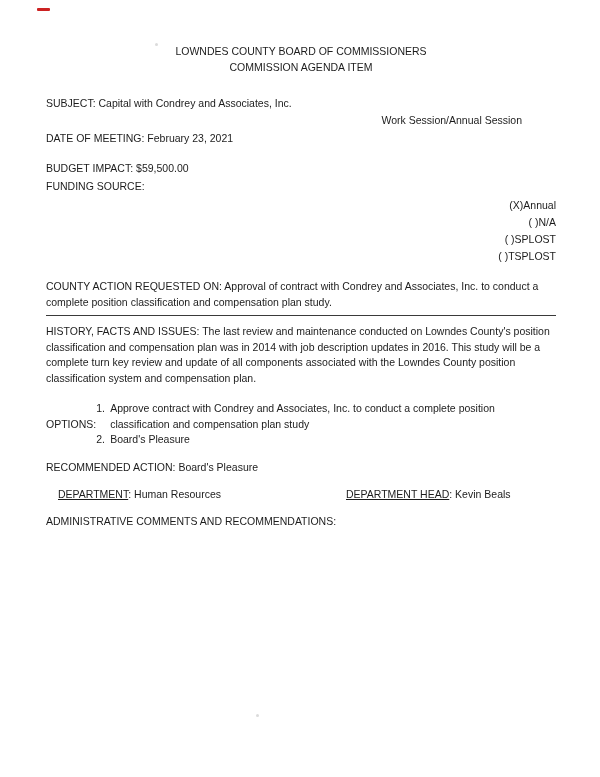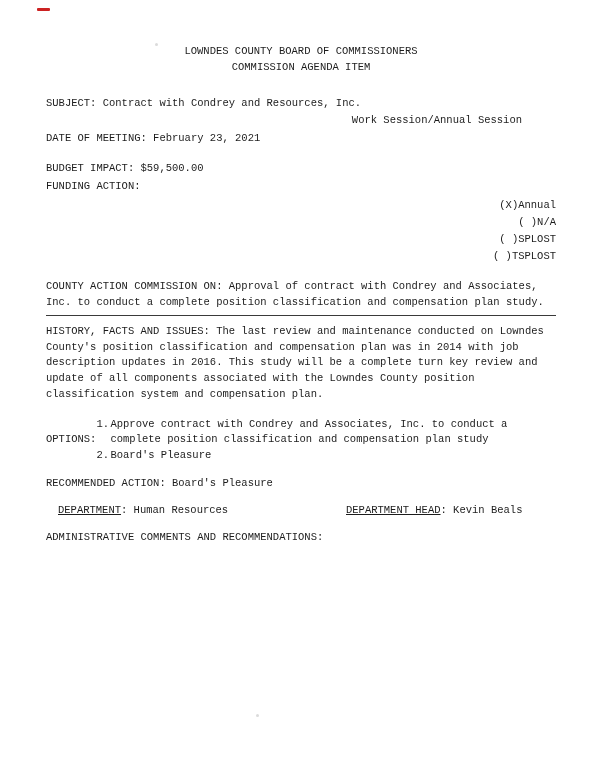--- a/index.html
+++ b/index.html
@@ -4,21 +4,21 @@
 <style>
   html,body{margin:0;padding:0;background:#ffffff;}
   body{
     width:600px;height:777px;
     font-family:"Liberation Sans", sans-serif;
     font-size:10.5px;
     color:#1c1c1c;
     position:relative;
     -webkit-font-smoothing:antialiased;
   }
-  .page{position:relative;width:600px;height:777px;overflow:hidden;font-family:Liberation Mono, monospace;}
+  .page{position:relative;width:600px;height:777px;overflow:hidden;}
   .content{padding:44px 44px 0 46px;}
 
   .red-mark{
     position:absolute;left:37px;top:8px;
     width:13px;height:3px;background:#cc2222;border-radius:1px;
   }
   .speck{position:absolute;width:3px;height:3px;background:#bdbdbd;border-radius:50%;opacity:.55;}
   .speck-top{left:155px;top:43px;}
   .speck-bottom{left:256px;top:714px;}
 
@@ -63,46 +63,46 @@
   <div class="speck speck-top"></div>
   <div class="speck speck-bottom"></div>
 
   <div class="content">
 
     <div class="doc-header">
       <div class="line">LOWNDES COUNTY BOARD OF COMMISSIONERS</div>
       <div class="line">COMMISSION AGENDA ITEM</div>
     </div>
 
-    <div class="line subject-row">SUBJECT: Contract with Condrey and Resources, Inc.</div>
+    <div class="line subject-row">SUBJECT: Capital with Condrey and Associates, Inc.</div>
 
     <div class="line session-row">Work Session/Annual Session</div>
 
     <div class="line date-row">DATE OF MEETING: February 23, 2021</div>
 
     <div class="line budget-row">BUDGET IMPACT: $59,500.00</div>
 
-    <div class="line funding-label">FUNDING ACTION:</div>
+    <div class="line funding-label">FUNDING SOURCE:</div>
 
     <div class="funding-list">
       <div class="funding-item">
         <span class="marker">(X)</span><span>Annual</span>
       </div>
       <div class="funding-item">
         <span class="marker">( )</span><span>N/A</span>
       </div>
       <div class="funding-item">
         <span class="marker">( )</span><span>SPLOST</span>
       </div>
       <div class="funding-item">
         <span class="marker">( )</span><span>TSPLOST</span>
       </div>
     </div>
 
-    <div class="para county-action">COUNTY ACTION COMMISSION ON: Approval of contract with Condrey and Associates, Inc. to conduct a complete position classification and compensation plan study.</div>
+    <div class="para county-action">COUNTY ACTION REQUESTED ON: Approval of contract with Condrey and Associates, Inc. to conduct a complete position classification and compensation plan study.</div>
 
     <div class="para">HISTORY, FACTS AND ISSUES: The last review and maintenance conducted on Lowndes County's position classification and compensation plan was in 2014 with job description updates in 2016. This study will be a complete turn key review and update of all components associated with the Lowndes County position classification system and compensation plan.</div>
 
     <div class="options-row">
       <div class="options-label">OPTIONS:</div>
       <div class="options-body">
         <div class="option-line">
           <span class="option-num">1.</span>
           <span class="option-text">Approve contract with Condrey and Associates, Inc. to conduct a complete position classification and compensation plan study</span>
         </div>

